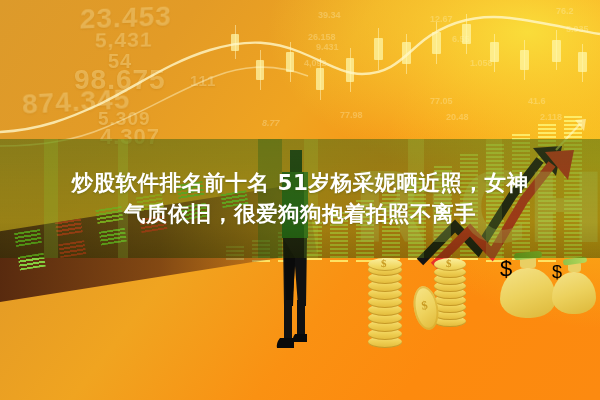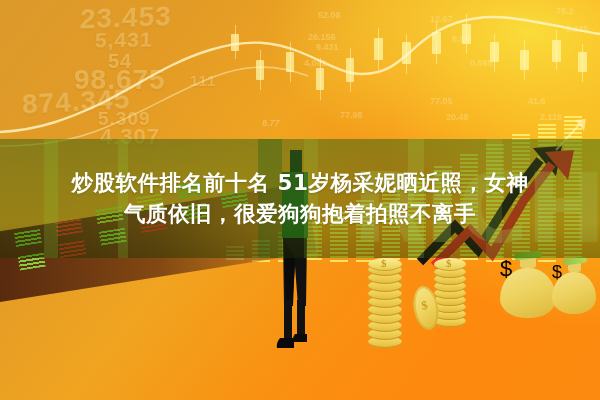--- a/index.html
+++ b/index.html
@@ -199,27 +199,27 @@
 
   <div class="numcol n1">23.453</div>
   <div class="numcol n2">5,431</div>
   <div class="numcol n3">54</div>
   <div class="numcol n4">98.675</div>
   <div class="numcol n5">874.345</div>
   <div class="numcol n6">5.309</div>
   <div class="numcol n7">4.307</div>
   <div class="numcol n8">111</div>
 
-  <div class="tinynum" style="left:318px;top:10px;">52.08</div>
+  <div class="tinynum" style="left:318px;top:10px;">39.34</div>
   <div class="tinynum" style="left:308px;top:32px;">26.158</div>
   <div class="tinynum" style="left:316px;top:42px;">9.431</div>
   <div class="tinynum" style="left:304px;top:58px;">4,092</div>
   <div class="tinynum" style="left:430px;top:14px;">12.67</div>
   <div class="tinynum" style="left:452px;top:34px;">6.55</div>
-  <div class="tinynum" style="left:470px;top:58px;">0.595</div>
+  <div class="tinynum" style="left:470px;top:58px;">1.058</div>
   <div class="tinynum" style="left:556px;top:6px;">76.2</div>
   <div class="tinynum" style="left:566px;top:24px;">5.935</div>
   <div class="tinynum" style="left:430px;top:96px;">77.05</div>
   <div class="tinynum" style="left:446px;top:112px;">20.48</div>
   <div class="tinynum" style="left:528px;top:96px;">41.6</div>
   <div class="tinynum" style="left:540px;top:112px;">2.118</div>
   <div class="tinynum" style="left:340px;top:110px;">77.98</div>
   <div class="tinynum" style="left:262px;top:118px;font-style:italic;">8.77</div>
 
   <div>

